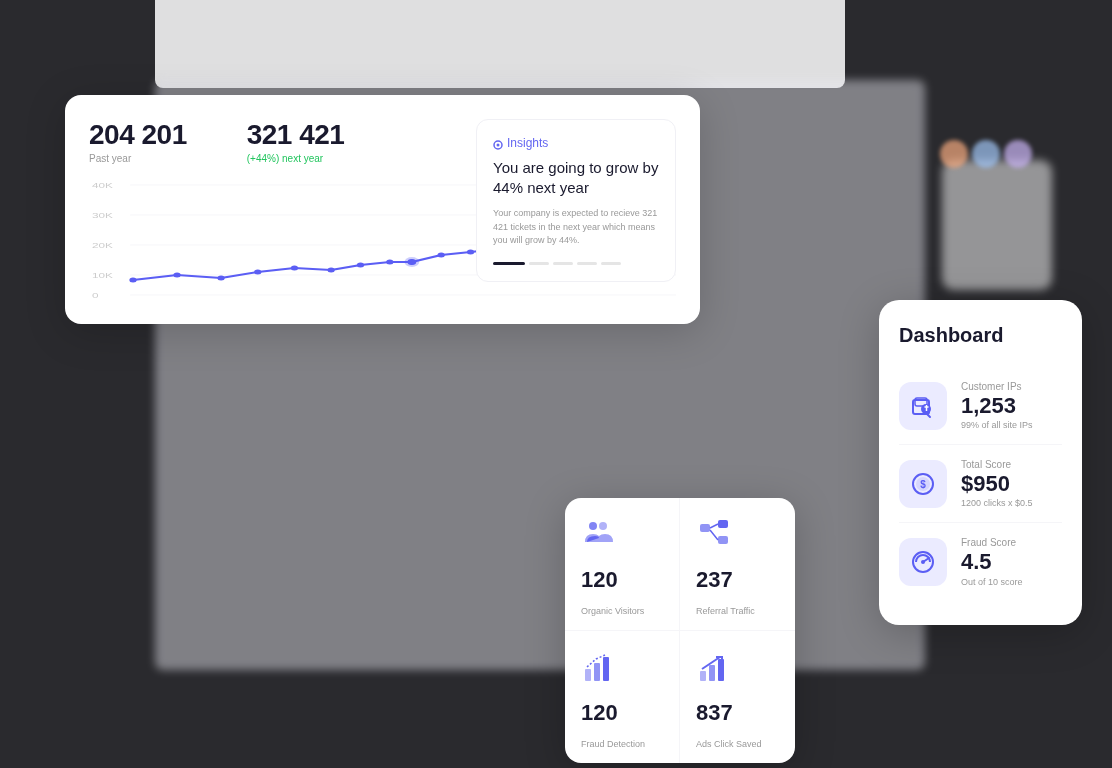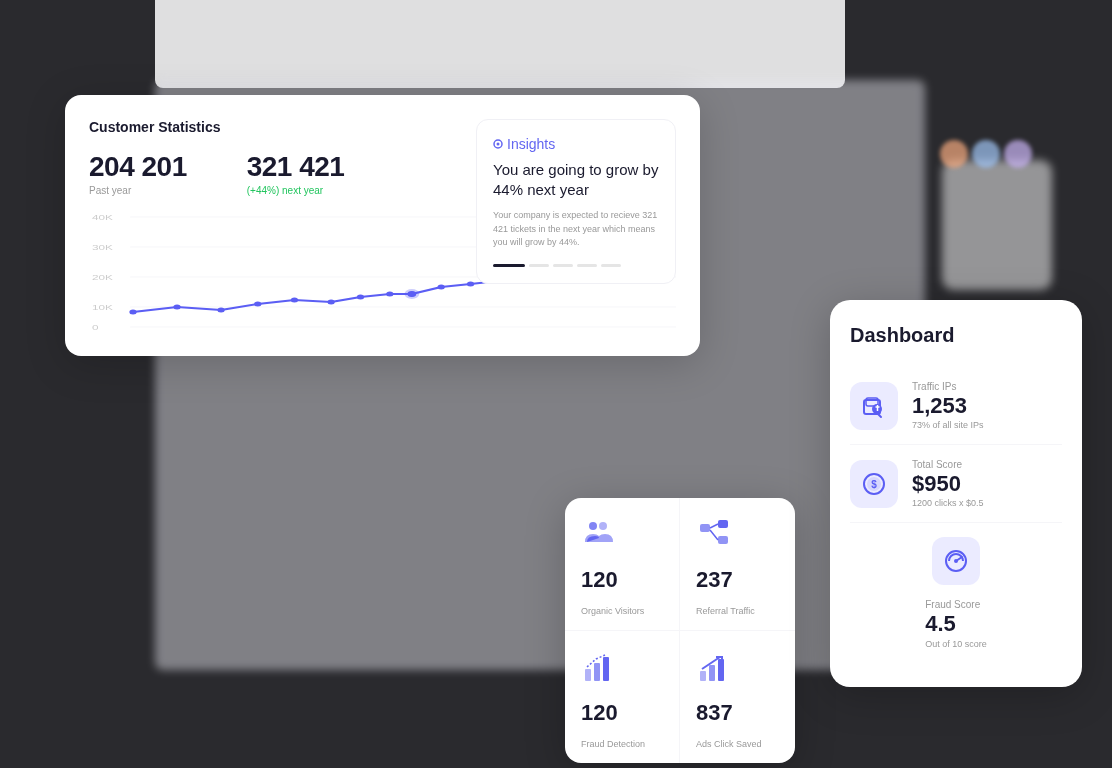--- a/index.html
+++ b/index.html
@@ -70,24 +70,24 @@
     .insights-panel {
       position: absolute;
       right: 24px; top: 24px;
       width: 200px;
       background: #fff;
       border: 1px solid #f0f0f5;
       border-radius: 12px;
       padding: 16px;
     }
     .insights-label {
-      font-size: 14px;
+      font-size: 12px;
       color: #6366f1;
       display: flex;
-      align-items: center;
+      align-items: flex-end;
       gap: 4px;
       margin-bottom: 8px;
     }
     .insights-heading {
       font-size: 15px;
       font-weight: 400;
       color: #1a1a2e;
       line-height: 1.3;
       margin-bottom: 10px;
     }
@@ -159,21 +159,21 @@
     .mini-stat-desc {
       font-size: 9px;
       color: #999;
       margin-top: 13px;
     }
 
     
     .dashboard-card {
       position: absolute;
       right: 30px; top: 300px;
-      width: 252px;
+      width: 203px;
       background: #ffffff;
       border-radius: 20px;
       padding: 24px 20px;
       box-shadow: 0 8px 40px rgba(0,0,0,0.22);
       z-index: 20;
     }
     .dashboard-title {
       font-size: 20px;
       font-weight: 700;
       color: #1a1a2e;
@@ -181,21 +181,20 @@
     }
     .dashboard-item {
       display: flex;
       align-items: center;
       gap: 14px;
       padding: 14px 0;
       border-bottom: 1px solid #f5f5f8;
     }
     .dashboard-item:last-child {
       border-bottom: none;
-      flex-direction: column;
     }
     .dashboard-icon-circle {
       width: 48px;
       height: 48px;
       border-radius: 12px;
       background: #ebebff;
       display: flex;
       align-items: center;
       justify-content: center;
       flex-shrink: 0;
@@ -272,21 +271,20 @@
 
 <div class="avatar-row">
   <div class="avatar-circle"></div>
   <div class="avatar-circle"></div>
   <div class="avatar-circle"></div>
 </div>
 
 <div class="blur-user-card"></div>
 
 <div class="customer-stats-card">
-  <div class="card-title">Customer Statistics</div>
 
   <div class="stats-top-row">
     <div class="stat-group">
       <div class="stat-big">204 201</div>
       <div class="stat-label">Past year</div>
     </div>
     <div class="stat-group">
       <div class="stat-big">321 421</div>
       <div class="stat-growth">
         <span>(+44%)</span>
@@ -435,23 +433,23 @@
       <svg width="28" height="28" viewBox="0 0 28 28">
         <rect x="4" y="8" width="16" height="14" rx="2" fill="none" stroke="#5b5ef4" stroke-width="2"></rect>
         <rect x="6" y="6" width="12" height="8" rx="2" fill="none" stroke="#5b5ef4" stroke-width="1.5"></rect>
         <circle cx="17" cy="17" r="5" fill="#5b5ef4"></circle>
         <line x1="15" y1="19" x2="21" y2="25" stroke="#5b5ef4" stroke-width="2" stroke-linecap="round"></line>
         <line x1="15.5" y1="15" x2="19.5" y2="15" stroke="white" stroke-width="1.5"></line>
         <line x1="17.5" y1="13" x2="17.5" y2="19" stroke="white" stroke-width="1.5"></line>
       </svg>
     </div>
     <div class="dashboard-item-text">
-      <div class="dashboard-item-label">Traffic IPs</div>
+      <div class="dashboard-item-label">Customer IPs</div>
       <div class="dashboard-item-value">1,253</div>
-      <div class="dashboard-item-sub">73% of all site IPs</div>
+      <div class="dashboard-item-sub">99% of all site IPs</div>
     </div>
   </div>
 
   <div class="dashboard-item">
     <div class="dashboard-icon-circle">
       <svg width="28" height="28" viewBox="0 0 28 28">
         <circle cx="14" cy="14" r="10" fill="none" stroke="#5b5ef4" stroke-width="2"></circle>
         <circle cx="14" cy="14" r="7" fill="#5b5ef4" opacity="0.15"></circle>
         <text x="14" y="18" text-anchor="middle" font-size="10" font-weight="700" fill="#5b5ef4">$</text>
       </svg>

